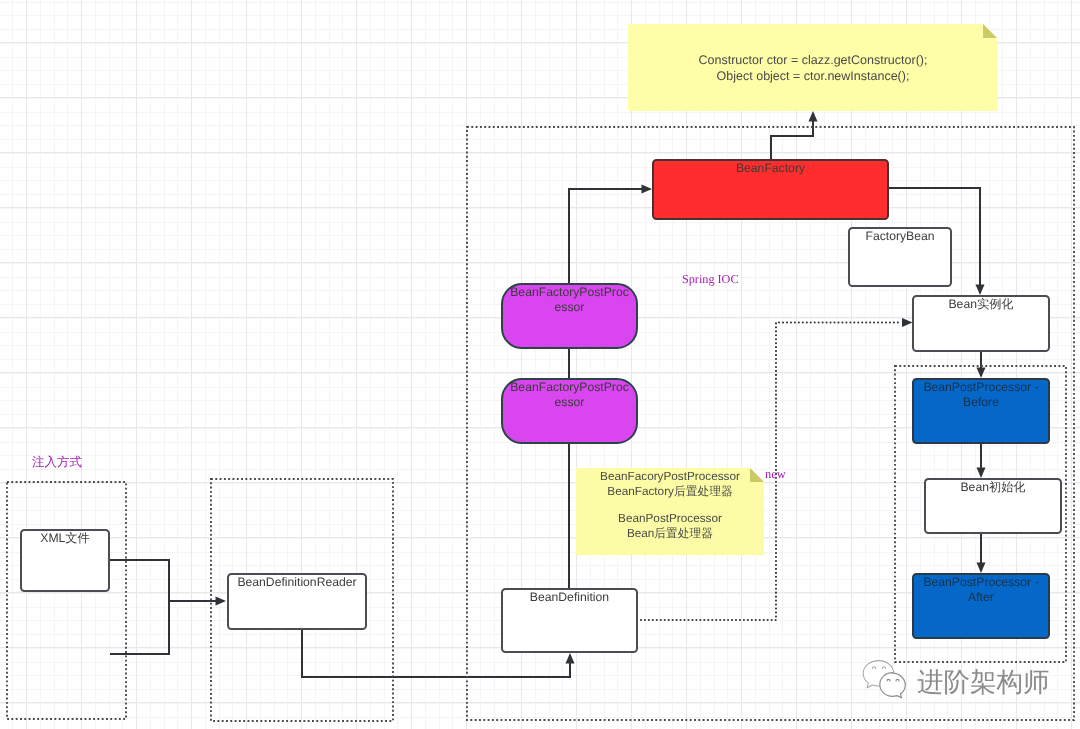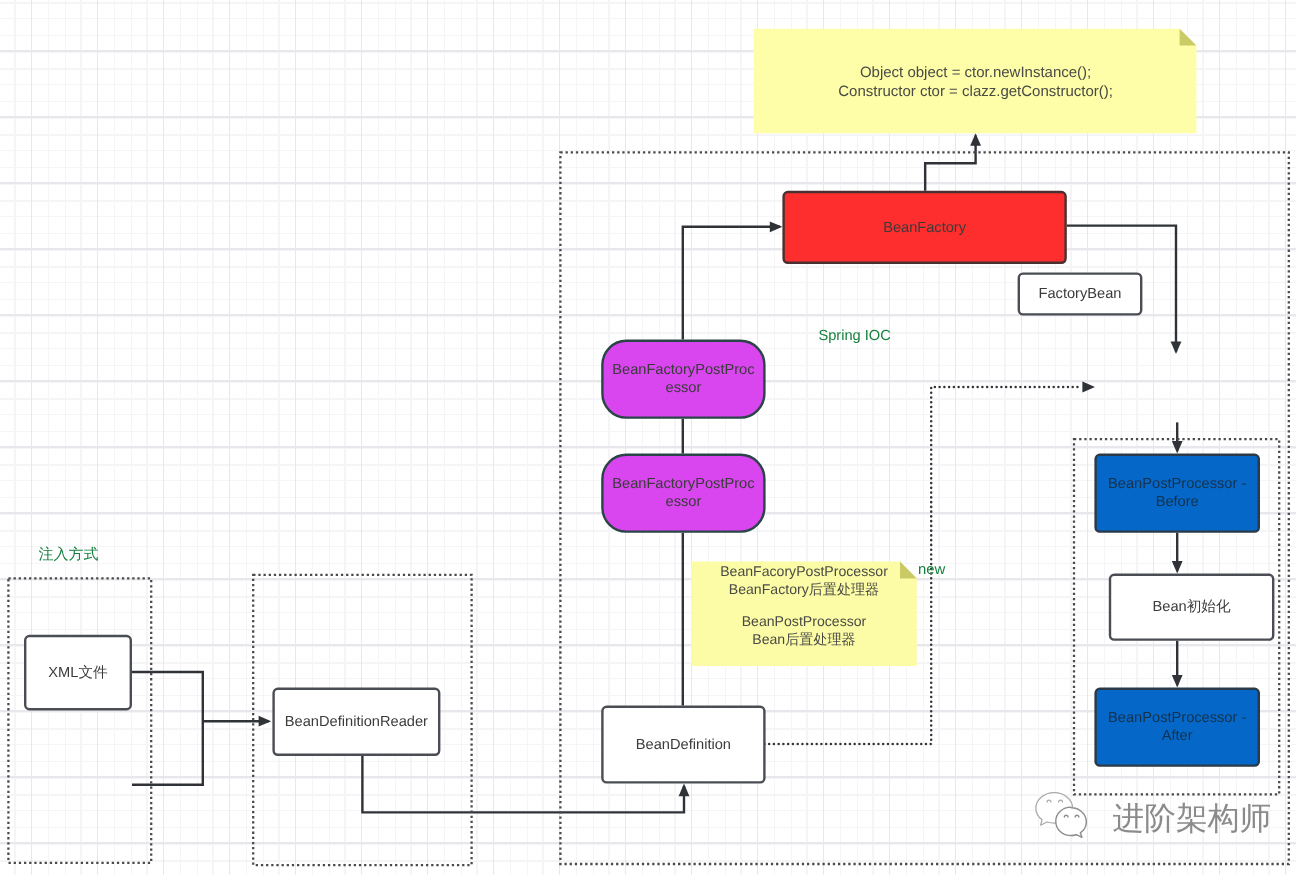--- a/index.html
+++ b/index.html
@@ -1,29 +1,29 @@
 <!DOCTYPE html>
 <html><head>
 <meta charset="utf-8">
 <style>
   html,body{margin:0;padding:0;}
   body{width:1080px;height:729px;overflow:hidden;background:#ffffff;
        font-family:"Liberation Sans",sans-serif;-webkit-font-smoothing:antialiased;text-rendering:geometricPrecision;}
   #canvas{position:relative;width:1080px;height:729px;background:#fff;}
   .layer{position:absolute;left:0;top:0;width:1080px;height:729px;}
-  .node{position:absolute;box-sizing:border-box;display:flex;align-items:center;
+  .node{position:absolute;box-sizing:border-box;display:flex;
         justify-content:center;text-align:center;border:2px solid #4a4d53;
         border-radius:4.5px;color:#3b3b3b;font-size:12.2px;line-height:15.3px;}
   .node.plain{background:#ffffff;}
   .node.red{background:#FF2E2E;border-color:#4a3030;}
   .node.cyan{background:#d946ef;border-color:#2b4448;border-radius:21px;}
   .node.blue{background:#0568C8;border-color:#2a3a48;color:#15324d;}
   .note{position:absolute;background:#FEFEA8;color:#4a4a46;font-size:12px;
         line-height:17px;text-align:center;}
-  .lbl{position:absolute;color:#15803d;font-size:12.2px;white-space:nowrap;}
+  .lbl{position:absolute;color:#a21caf;font-size:12.2px;white-space:nowrap;font-family:Liberation Serif, serif;}
 </style>
 </head>
 <body>
 
 <div id="canvas">
 
   <svg class="layer" id="grid" width="1080" height="729">
       <line x1="12.5" y1="0" x2="12.5" y2="729" stroke="#f5f5f7" stroke-width="1" shape-rendering="crispEdges"></line>
       <line x1="26.5" y1="0" x2="26.5" y2="729" stroke="#f5f5f7" stroke-width="1" shape-rendering="crispEdges"></line>
       <line x1="40.5" y1="0" x2="40.5" y2="729" stroke="#f5f5f7" stroke-width="1" shape-rendering="crispEdges"></line>
@@ -228,21 +228,21 @@
       <rect x="895" y="366" width="171" height="296"></rect>
       <rect x="7" y="482" width="119" height="237"></rect>
       <rect x="211" y="479" width="182" height="242"></rect>
     </g>
   </svg>
 
   <div class="node red" style="left:652px;top:159px;width:237px;height:61px;">
     <span>BeanFactory</span>
   </div>
 
-  <div class="node plain" style="left:848px;top:227px;width:104px;height:36px;">
+  <div class="node plain" style="left:848px;top:227px;width:104px;height:60px;">
     <span>FactoryBean</span>
   </div>
 
   <div class="node cyan" style="left:501px;top:283px;width:137px;height:66px;">
     <span><span>BeanFactoryPostProc</span><br><span>essor</span></span>
   </div>
 
   <div class="node cyan" style="left:501px;top:378px;width:137px;height:66px;">
     <span><span>BeanFactoryPostProc</span><br><span>essor</span></span>
   </div>
@@ -253,20 +253,23 @@
 
   <div class="node plain" style="left:227px;top:573px;width:140px;height:57px;">
     <span>BeanDefinitionReader</span>
   </div>
 
   <div class="node plain" style="left:20px;top:529px;width:90px;height:63px;">
     <span>XML文件</span>
   </div>
 
 
+  <div class="node plain" style="left:912px;top:295px;width:138px;height:57px;">
+    <span>Bean实例化</span>
+  </div>
 
   <div class="node blue" style="left:912px;top:378px;width:138px;height:66px;">
     <span><span>BeanPostProcessor -</span><br><span>Before</span></span>
   </div>
 
   <div class="node plain" style="left:912px;top:478px;width:138px;height:56px;margin-left:12px;">
     <span>Bean初始化</span>
   </div>
 
   <div class="node blue" style="left:912px;top:573px;width:138px;height:66px;">
@@ -276,22 +279,22 @@
   <svg class="layer" id="noteshapes" width="1080" height="729">
     <g>
       <polygon points="628,24 983,24 997,38 997,111 628,111" fill="#FEFEA8"></polygon>
       <polygon points="983,24 997,38 983,38" fill="#CACA66"></polygon>
       <polygon points="576,468 750,468 764,482 764,555 576,555" fill="#FCFCA6"></polygon>
       <polygon points="750,468 764,482 750,482" fill="#C9C965"></polygon>
     </g>
   </svg>
 
   <div class="note" style="left:628px;top:24px;width:370px;height:87px;padding-top:27.5px;box-sizing:border-box;background:none;font-size:12.5px;line-height:16.2px;">
+    <div>Constructor ctor = clazz.getConstructor();</div>
     <div>Object object = ctor.newInstance();</div>
-    <div>Constructor ctor = clazz.getConstructor();</div>
   </div>
 
   <div class="note" style="left:576px;top:468px;width:188px;height:87px;padding-top:2px;box-sizing:border-box;font-size:11.75px;line-height:14.6px;background:none;">
     <div>BeanFacoryPostProcessor</div>
     <div>BeanFactory后置处理器</div>
     <div style="height:13px"></div>
     <div>BeanPostProcessor</div>
     <div>Bean后置处理器</div>
   </div>
 
@@ -305,16 +308,16 @@
         <path d="M16.5 2.6 C8.0 2.6 1.2 8.4 1.2 15.5 c0 3.9 2.0 7.3 5.2 9.6 l-1.2 4.6 5.2 -2.7 c2.0 .6 4.1 .9 6.1 .9 8.5 0 15.3 -5.8 15.3 -12.4 C31.8 8.4 25.0 2.6 16.5 2.6 z"></path>
         <path d="M10.6 10.4 a1.6 1.6 0 0 1 3.2 0" fill="none"></path>
         <path d="M20.2 10.4 a1.6 1.6 0 0 1 3.2 0" fill="none"></path>
       </g>
       <g fill="#ffffff" stroke="#8e8e8e" stroke-width="1.2" stroke-linecap="round" stroke-linejoin="round">
         <path d="M30.5 14.6 C23.5 14.6 17.8 20.0 17.8 26.5 c0 6.5 5.7 11.8 12.7 11.8 1.6 0 3.1 -.3 4.5 -.7 l4.6 2.2 -1.3 -3.7 c3.1 -2.1 5.0 -5.3 5.0 -9.0 0 -6.5 -5.7 -11.9 -12.6 -11.9 z"></path>
         <path d="M25.0 22.8 a1.5 1.5 0 0 1 3.0 0" fill="none"></path>
         <path d="M34.0 22.8 a1.5 1.5 0 0 1 3.0 0" fill="none"></path>
       </g>
     </svg>
-    <span style="font-size:26.5px;color:#8b8b8b;letter-spacing:0px;margin-left:19px;line-height:30px;position:relative;top:3px;">进阶架构师</span>
+    <span style="font-size:26.5px;color:#8b8b8b;letter-spacing:0px;margin-left:9px;line-height:30px;position:relative;top:3px;">进阶架构师</span>
   </div>
 
 </div>
 
 </body></html>

